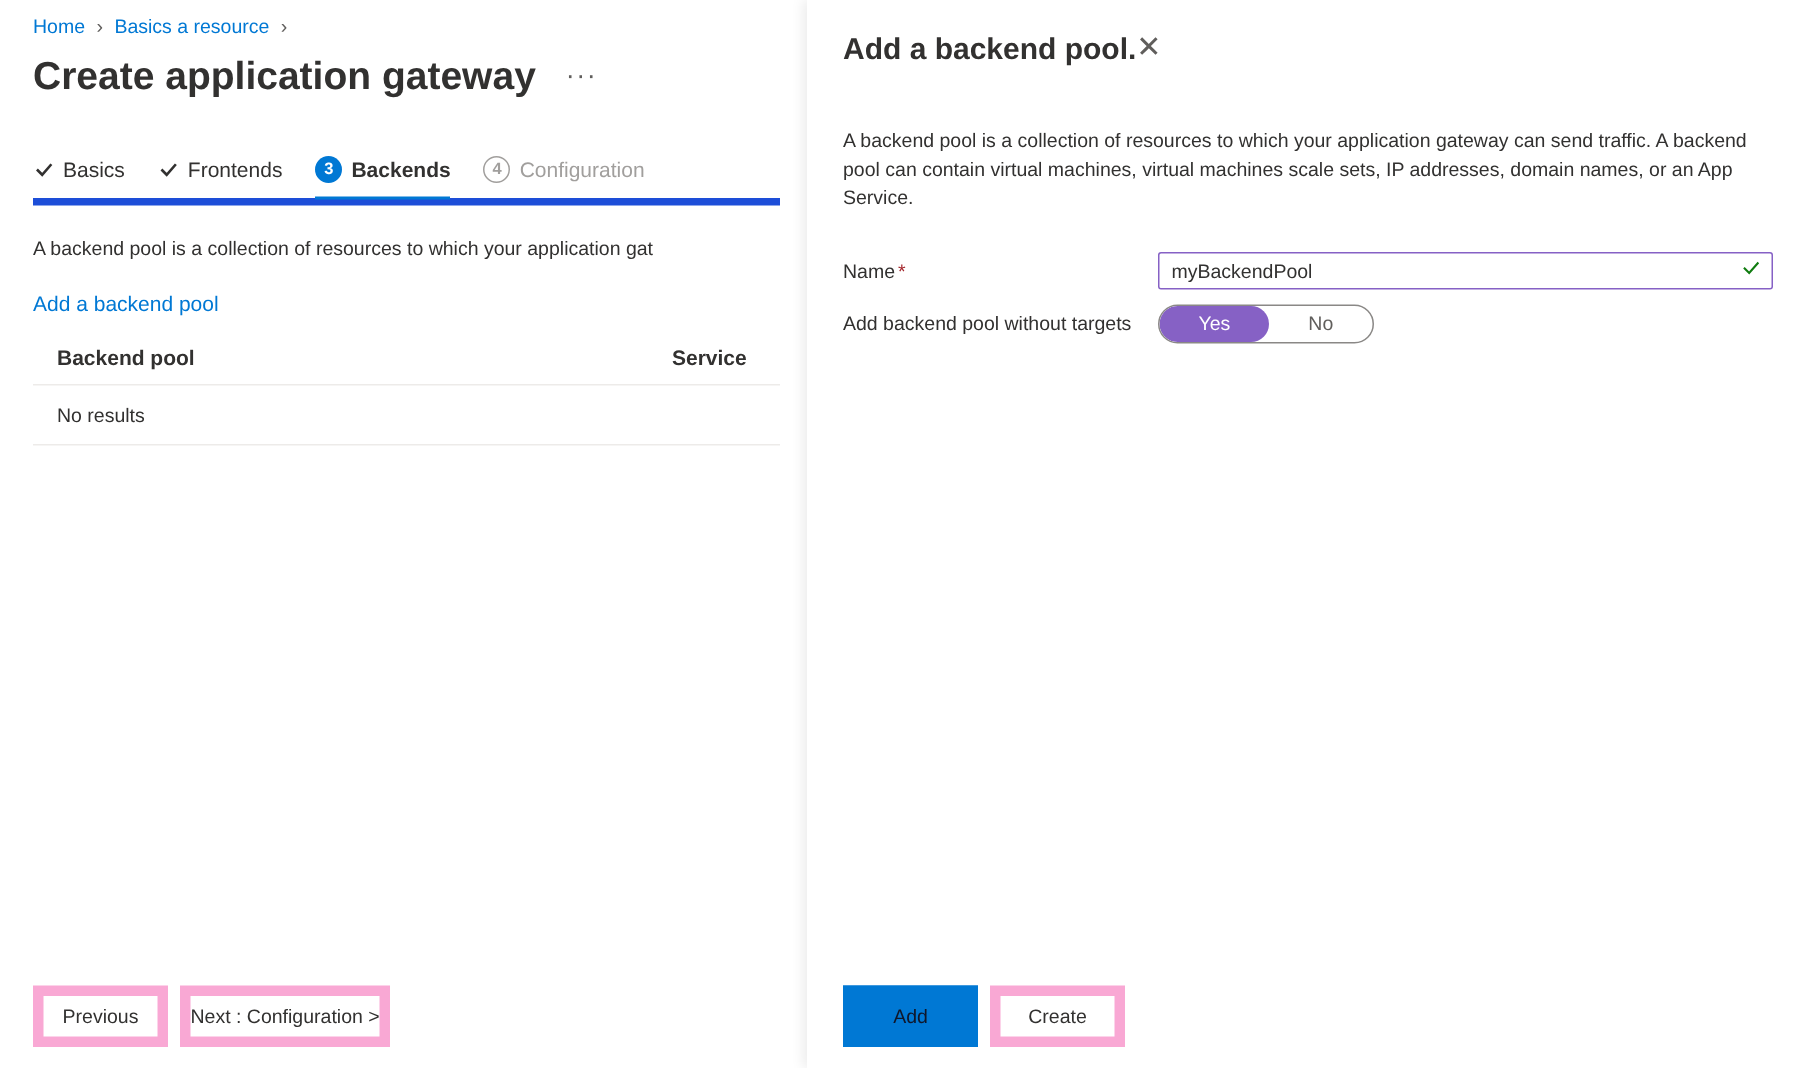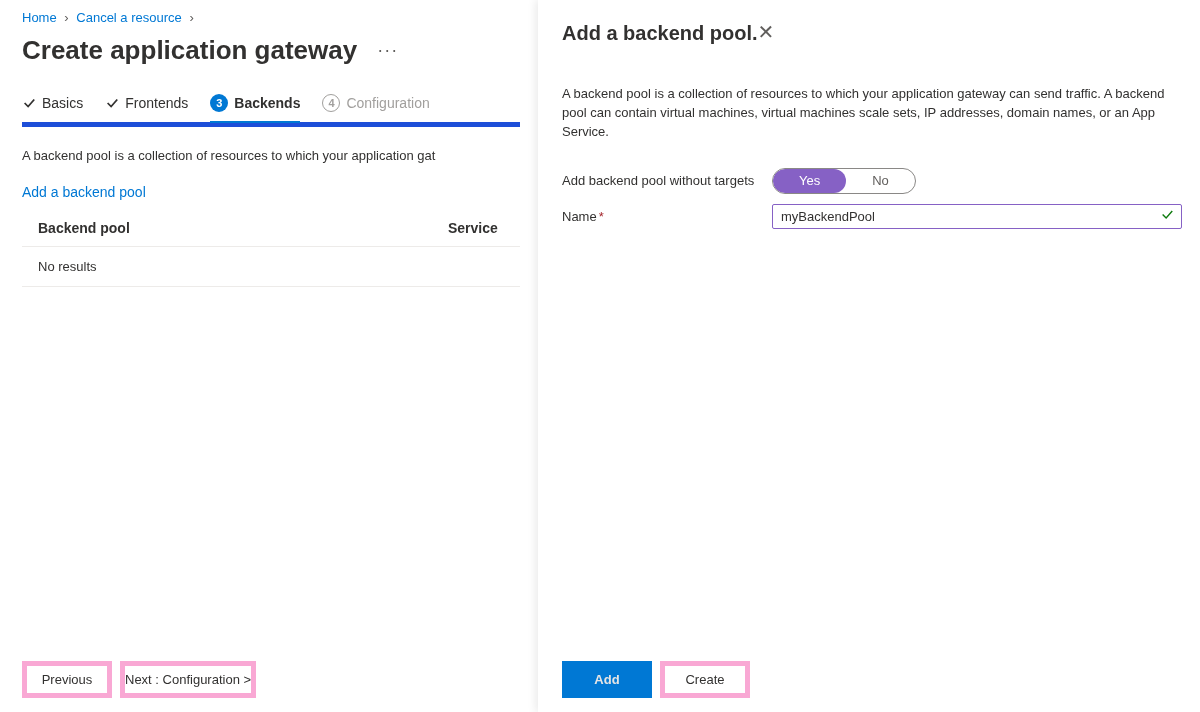--- a/index.html
+++ b/index.html
@@ -20,21 +20,21 @@
       height: 712px;
       padding: 10px 0 0 22px;
     }
     .breadcrumb {
       font-size: 13px;
       color: #605e5c;
       margin-bottom: 10px;
     }
     .breadcrumb a { color: #0078d4; text-decoration: none; cursor: pointer; }
     .breadcrumb .sep { color: #605e5c; margin: 0 4px; }
-    .page-title-row { display: flex; align-items: center; gap: 14px; margin-bottom: 28px;}
+    .page-title-row { display: flex; align-items: center; gap: 14px; margin-bottom: 38px;}
     .page-title { font-size: 26px; font-weight: 600; color: #323130; }
     .more-icon { font-size: 18px; color: #605e5c; cursor: pointer; padding: 4px 6px; letter-spacing: 1px;}
     .wizard-steps { display: flex; gap: 22px; align-items: center; border-bottom: 5px solid #1d4ed8; }
     .step {
       display: flex; align-items: center; gap: 6px;
       padding: 0 0 10px 0; font-size: 14px; color: #323130; cursor: pointer;
       position: relative;
     }
     .step.done .check-icon { width: 14px; height: 14px; }
     .step.active { font-weight: 600; }
@@ -57,25 +57,25 @@
       display: flex; font-weight: 600; font-size: 14px;
       border-bottom: 1px solid #edebe9; padding: 8px 0 10px 16px;
     }
     .col-pool { flex: 0 0 410px; }
     .col-targets { flex: 1; }
     .table-row { padding: 12px 0 12px 16px; border-bottom: 1px solid #edebe9; font-size: 13px; color: #323130;}
     .bottom-bar {
       position: absolute; left: 22px; bottom: 14px; display: flex; gap: 8px;
     }
     .btn {
-      border: 5px solid #f9a8d4; background: #fff; color: #323130;
+      border: 7px solid #f9a8d4; background: #fff; color: #323130;
       padding: 6px 0; font-size: 13px; cursor: pointer; min-width: 90px;
       font-family: inherit;
     }
-    .btn-primary { background: #0078d4; border-color: #0078d4; color: #e5e5e5; font-weight: 700;}
+    .btn-primary { background: #0078d4; border-color: #0078d4; color: #0f172a; font-weight: 400;}
 
     
     .panel {
       position: absolute; right: 0; top: 0; width: 662px; height: 712px;
       background: #fff; padding: 22px 18px 0 24px;
       box-shadow: -3px 0 8px rgba(0,0,0,0.08);
     }
     .panel-header { display: flex; justify-content: flex-start; align-items: flex-start; margin-bottom: 40px;}
     .panel-title { font-size: 20px; font-weight: 600; }
     .close-icon { cursor: pointer; font-size: 20px; color: #605e5c; line-height: 1;}
@@ -108,21 +108,21 @@
       position: absolute; left: 24px; bottom: 14px; display: flex; gap: 8px;
     }
   </style>
 </head>
 <body>
 
 <div class="main-pane">
   <div class="breadcrumb">
     <a>Home</a>
     <span class="sep">›</span>
-    <a>Cancel a resource</a>
+    <a>Basics a resource</a>
     <span class="sep">›</span>
   </div>
 
   <div class="page-title-row">
     <h1 class="page-title">Create application gateway</h1>
     <span class="more-icon">···</span>
   </div>
 
   <div class="wizard-steps">
     <div class="step done">
@@ -171,40 +171,40 @@
 
 <div class="panel">
   <div class="panel-header">
     <div class="panel-title">Add a backend pool.</div>
     <span class="close-icon">✕</span>
   </div>
 
   <div class="panel-desc">A backend pool is a collection of resources to which your application gateway can send traffic. A backend pool can contain virtual machines, virtual machines scale sets, IP addresses, domain names, or an App Service.</div>
 
   <div class="form-row">
-    <div class="form-label">Add backend pool without targets</div>
-    <div class="form-control">
-      <div class="toggle">
-        <div class="toggle-opt selected">Yes</div>
-        <div class="toggle-opt">No</div>
-      </div>
-    </div>
-  </div>
-
-  <div class="form-row">
     <div class="form-label">
       <span>Name</span><span class="req">*</span>
     </div>
     <div class="form-control">
       <input type="text" class="text-input" value="myBackendPool" style="">
       <span class="valid-icon">
         <svg width="14" height="14" viewBox="0 0 16 16">
             <polyline points="3,8 7,12 14,4" style="fill:none;stroke:#107c10;stroke-width:1.6"></polyline>
           </svg>
       </span>
     </div>
   </div>
 
+  <div class="form-row">
+    <div class="form-label">Add backend pool without targets</div>
+    <div class="form-control">
+      <div class="toggle">
+        <div class="toggle-opt selected">Yes</div>
+        <div class="toggle-opt">No</div>
+      </div>
+    </div>
+  </div>
+
   <div class="panel-footer">
     <button class="btn btn-primary">Add</button>
     <button class="btn">Create</button>
   </div>
 </div>
 
 </body></html>

